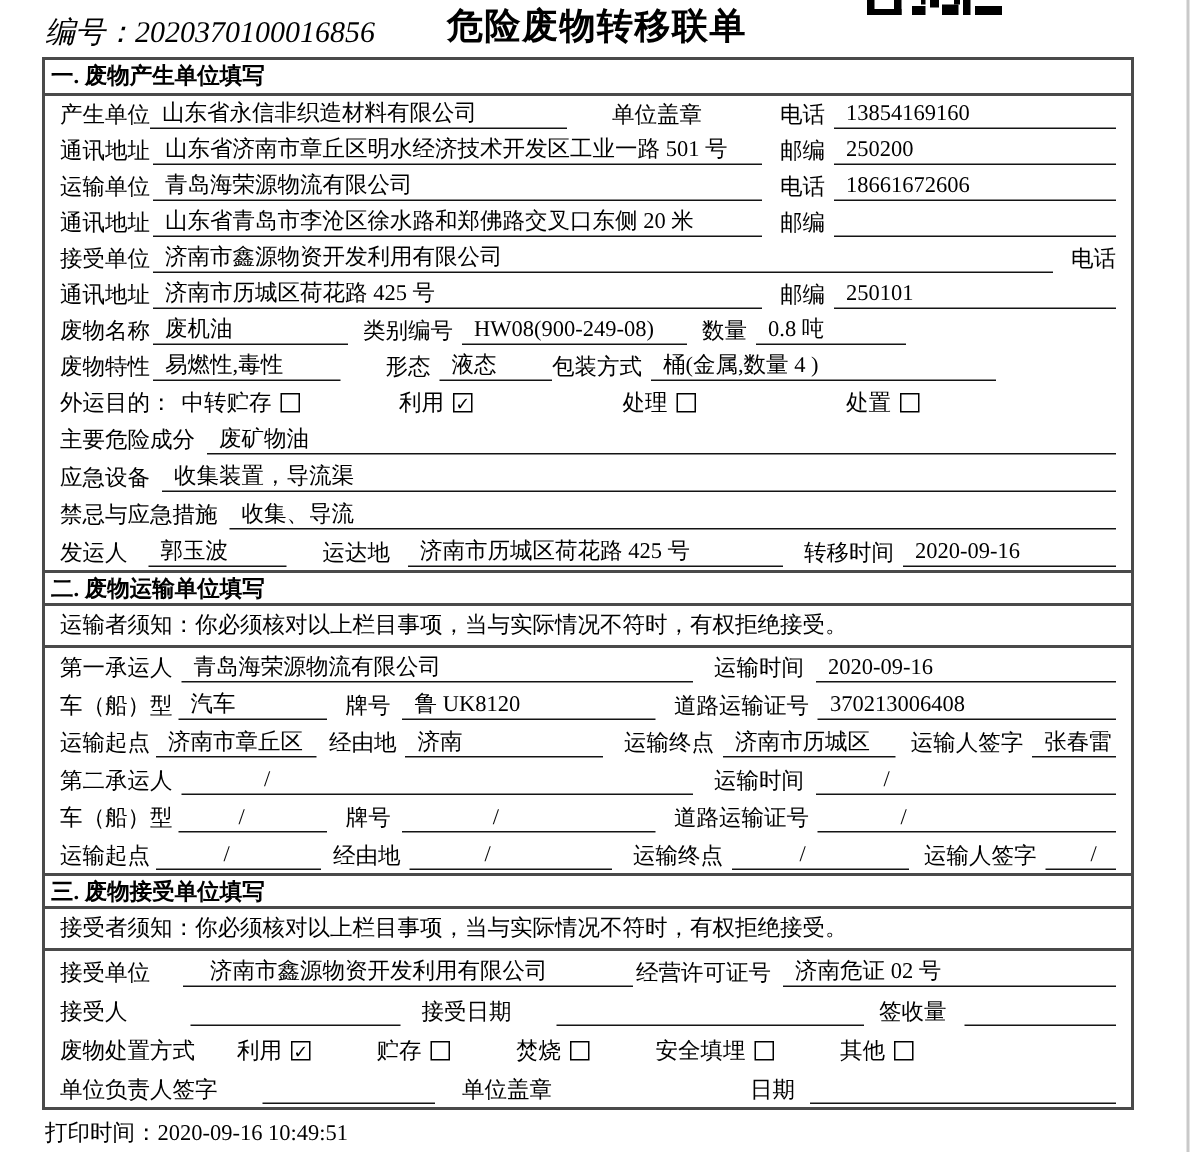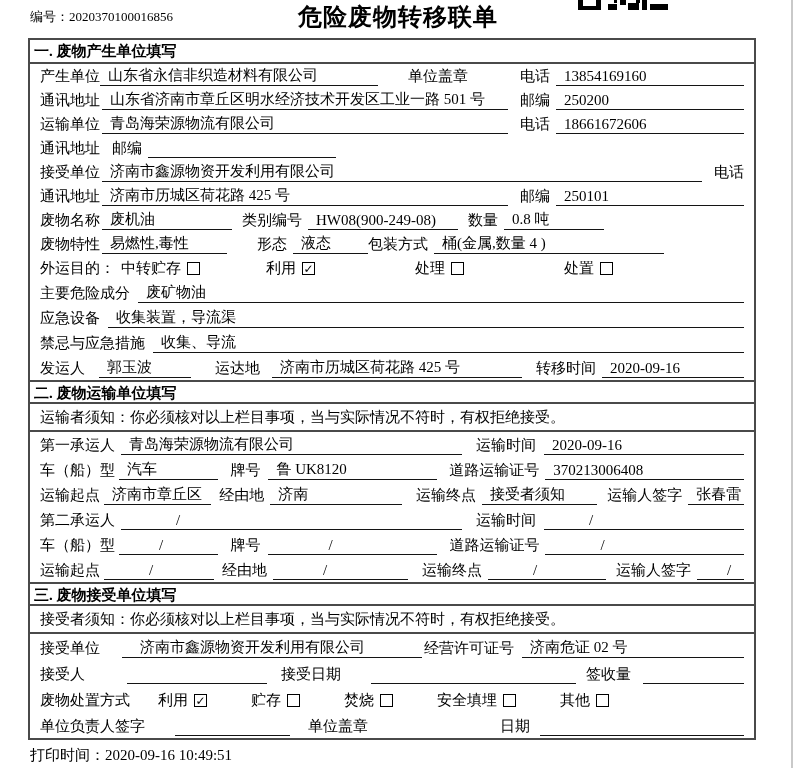--- a/index.html
+++ b/index.html
@@ -1,21 +1,21 @@
 <!DOCTYPE html>
 <html><head>
 <meta charset="utf-8">
 <style>
   * { margin:0; padding:0; box-sizing:border-box; }
   html,body { width:796px; height:768px; background:#ffffff; overflow:hidden; }
   body { font-family:"Liberation Serif","DejaVu Serif",serif; color:#000; position:relative; }
   .page { position:relative; width:796px; height:768px; }
 
   .doc-header { position:relative; height:38px; }
-  .serial { position:absolute; left:30px; top:8px; font-size:13px; }
+  .serial { position:absolute; left:30px; top:8px; font-size:20px;font-style:italic; }
   .title { position:absolute; left:0; right:0; top:1px; text-align:center; font-size:24px; font-weight:bold; letter-spacing:1px; }
   .qr { position:absolute; top:0; right:128px; width:90px; height:10px; }
 
   .formbox { margin-left:28px; width:728px; border:2px solid #4a4a4a; background:#fff; }
   .sec-h { height:24px; line-height:23px; padding-left:4px; font-weight:bold; font-size:15px;
            border-bottom:2px solid #4a4a4a; }
   .sec-h.mid { border-top:2px solid #4a4a4a; }
   .notice { height:28px; line-height:27px; padding-left:10px; font-size:15px; border-bottom:2px solid #4a4a4a; }
 
   .r { display:flex; align-items:flex-end; height:24px; padding:0 10px 2px 10px; font-size:15px; }
@@ -75,20 +75,21 @@
 
     <div class="r">
       <span class="l">运输单位</span>
       <span class="v f1" style="margin-left:2px">青岛海荣源物流有限公司</span>
       <span class="l" style="margin-left:12px">电话</span>
       <span class="v" style="width:188px;margin-left:6px">18661672606</span>
     </div>
 
     <div class="r">
       <span class="l">通讯地址</span>
+      <span class="v f1" style="margin-left:2px">山东省青岛市李沧区徐水路和郑佛路交叉口东侧 20 米</span>
       <span class="l" style="margin-left:12px">邮编</span>
       <span class="v" style="width:188px;margin-left:6px"></span>
     </div>
 
     <div class="r">
       <span class="l">接受单位</span>
       <span class="v f1" style="margin-left:2px">济南市鑫源物资开发利用有限公司</span>
       <span class="l" style="margin-left:12px">电话</span>
     </div>
 
@@ -179,21 +180,21 @@
       <span class="l" style="margin-left:12px">道路运输证号</span>
       <span class="v" style="width:200px;margin-left:6px">370213006408</span>
     </div>
 
     <div class="r h25">
       <span class="l">运输起点</span>
       <span class="v" style="width:110px;margin-left:4px">济南市章丘区</span>
       <span class="l" style="margin-left:8px">经由地</span>
       <span class="v" style="width:135px;margin-left:6px">济南</span>
       <span class="l" style="margin-left:14px">运输终点</span>
-      <span class="v" style="width:118px;margin-left:6px">接受者须知</span>
+      <span class="v" style="width:118px;margin-left:6px">济南市历城区</span>
       <span class="l" style="margin-left:10px">运输人签字</span>
       <span class="v f1" style="margin-left:6px">张春雷</span>
     </div>
 
     <div class="r h25">
       <span class="l">第二承运人</span>
       <span class="v f1" style="margin-left:6px;padding-left:55px">/</span>
       <span class="l" style="margin-left:14px">运输时间</span>
       <span class="v" style="width:200px;margin-left:8px;padding-left:45px">/</span>
     </div>

